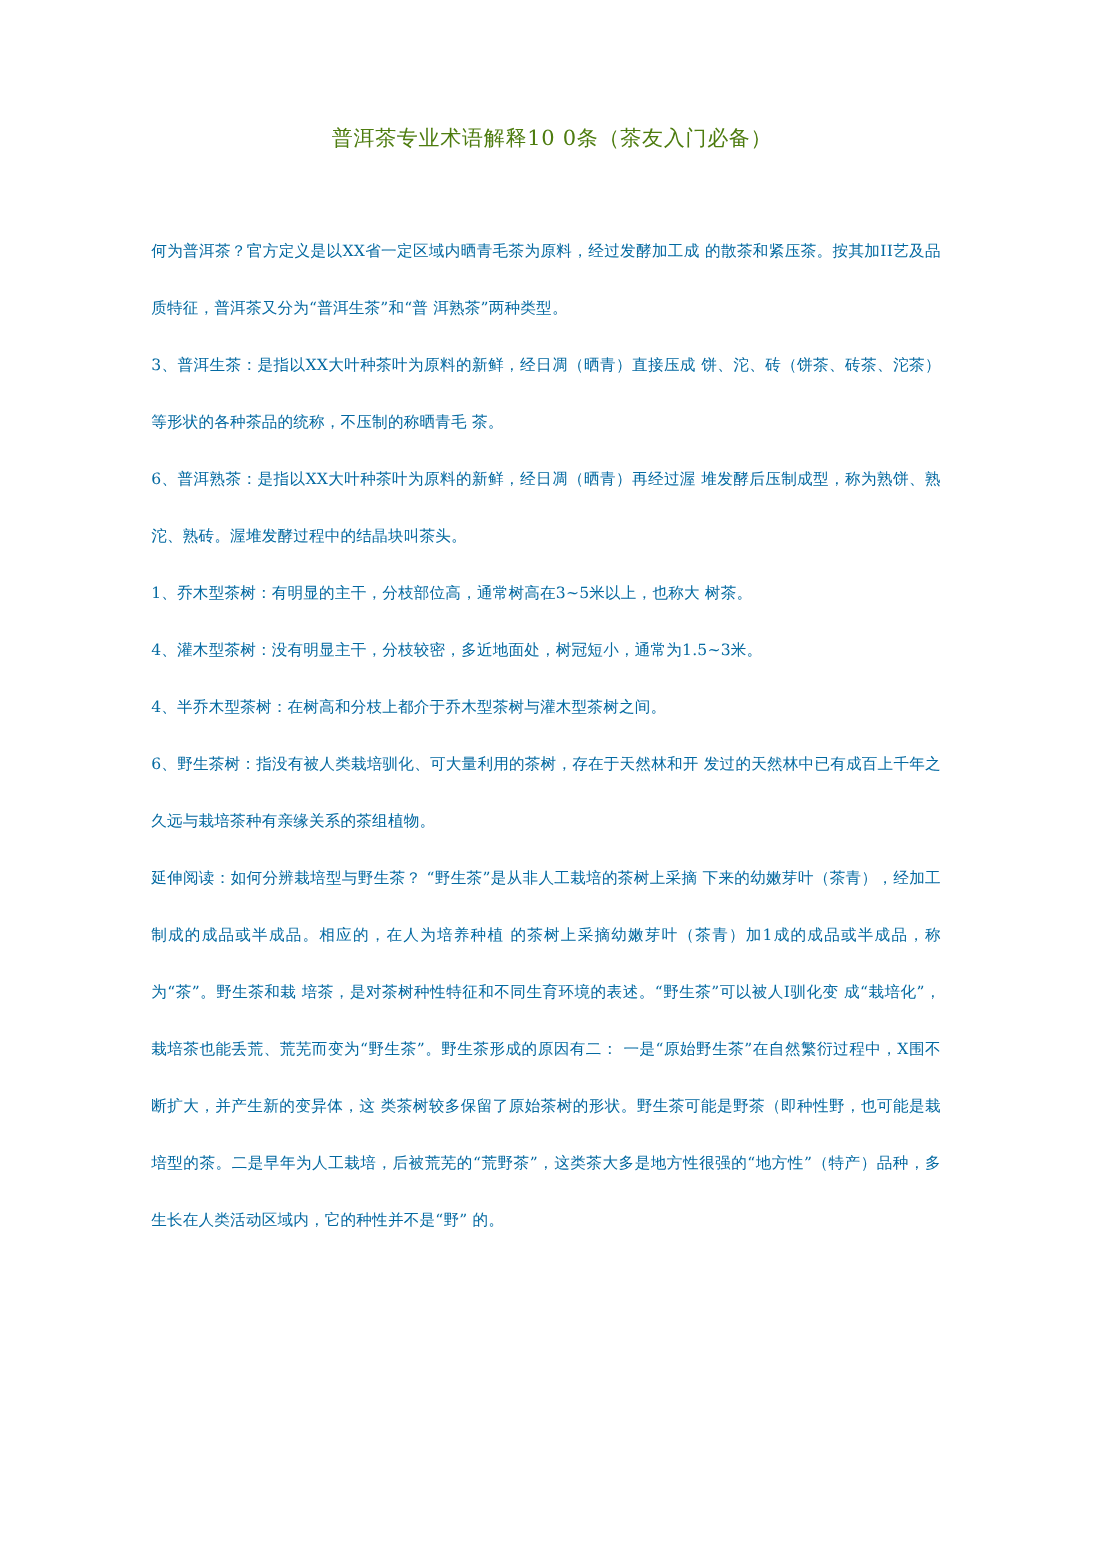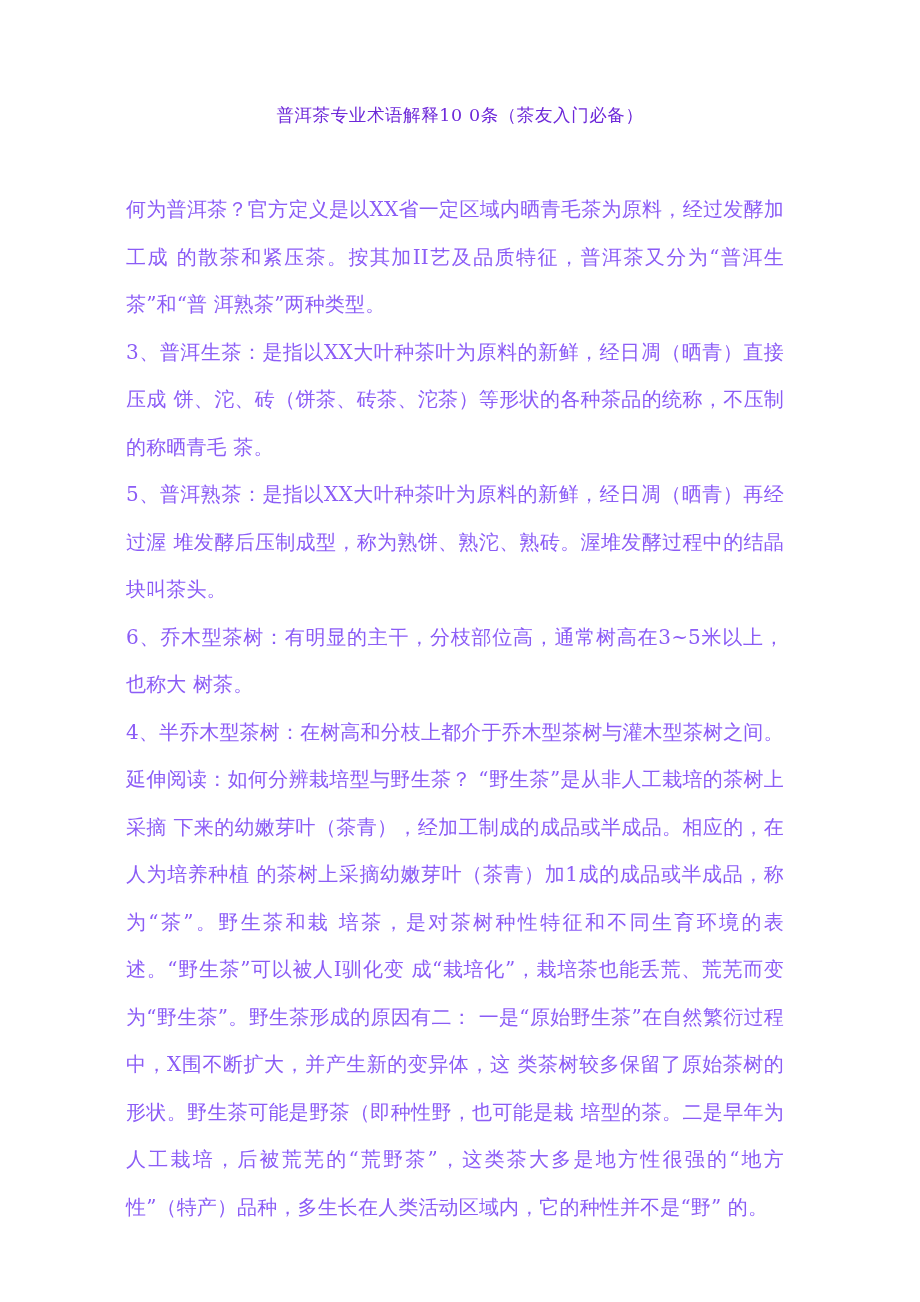--- a/index.html
+++ b/index.html
@@ -21,52 +21,54 @@
   }
   .doc-title {
     position: absolute;
     left: 0;
     top: 103px;
     width: 920px;
     text-align: center;
     font-family: "DejaVu Serif", "Liberation Serif", serif;
     font-size: 17.5px;
     letter-spacing: 0.6px;
-    color: #6d28d9;
+    color: #4d7c0f;
     white-space: pre;
   }
   .body-block {
     position: absolute;
     left: 126px;
     top: 186px;
     width: 670px;
   }
   .para {
     margin: 0 12px 0 0;
-    font-size: 20px;
+    font-size: 13px;
     line-height: 47.5px;
     text-align: justify;
     text-justify: inter-character;
-    color: #8b5cf6;
+    color: #0369a1;
     letter-spacing: 0.15px;
     word-break: break-all;
   }
   .para.lastline-left {
     text-align-last: left;
   }
 </style>
 </head>
 <body>
 
 <div id="page">
 
   <div class="doc-title">普洱茶专业术语解释10 0条（茶友入门必备）</div>
 
   <div class="body-block">
     <p class="para lastline-left">何为普洱茶？官方定义是以XX省一定区域内晒青毛茶为原料，经过发酵加工成 的散茶和紧压茶。按其加II艺及品质特征，普洱茶又分为“普洱生茶”和“普 洱熟茶”两种类型。</p>
     <p class="para lastline-left">3、普洱生茶：是指以XX大叶种茶叶为原料的新鲜，经日凋（晒青）直接压成 饼、沱、砖（饼茶、砖茶、沱茶）等形状的各种茶品的统称，不压制的称晒青毛 茶。</p>
-    <p class="para lastline-left">5、普洱熟茶：是指以XX大叶种茶叶为原料的新鲜，经日凋（晒青）再经过渥 堆发酵后压制成型，称为熟饼、熟沱、熟砖。渥堆发酵过程中的结晶块叫茶头。</p>
-    <p class="para lastline-left">6、乔木型茶树：有明显的主干，分枝部位高，通常树高在3~5米以上，也称大 树茶。</p>
+    <p class="para lastline-left">6、普洱熟茶：是指以XX大叶种茶叶为原料的新鲜，经日凋（晒青）再经过渥 堆发酵后压制成型，称为熟饼、熟沱、熟砖。渥堆发酵过程中的结晶块叫茶头。</p>
+    <p class="para lastline-left">1、乔木型茶树：有明显的主干，分枝部位高，通常树高在3~5米以上，也称大 树茶。</p>
+    <p class="para lastline-left">4、灌木型茶树：没有明显主干，分枝较密，多近地面处，树冠短小，通常为1.5~3米。</p>
     <p class="para lastline-left">4、半乔木型茶树：在树高和分枝上都介于乔木型茶树与灌木型茶树之间。</p>
+    <p class="para lastline-left">6、野生茶树：指没有被人类栽培驯化、可大量利用的茶树，存在于天然林和开 发过的天然林中已有成百上千年之久远与栽培茶种有亲缘关系的茶组植物。</p>
     <p class="para lastline-left">延伸阅读：如何分辨栽培型与野生茶？ “野生茶”是从非人工栽培的茶树上采摘 下来的幼嫩芽叶（茶青），经加工制成的成品或半成品。相应的，在人为培养种植 的茶树上采摘幼嫩芽叶（茶青）加1成的成品或半成品，称为“茶”。野生茶和栽 培茶，是对茶树种性特征和不同生育环境的表述。“野生茶”可以被人I驯化变 成“栽培化”，栽培茶也能丢荒、荒芜而变为“野生茶”。野生茶形成的原因有二： 一是“原始野生茶”在自然繁衍过程中，X围不断扩大，并产生新的变异体，这 类茶树较多保留了原始茶树的形状。野生茶可能是野茶（即种性野，也可能是栽 培型的茶。二是早年为人工栽培，后被荒芜的“荒野茶”，这类茶大多是地方性很强的“地方性”（特产）品种，多生长在人类活动区域内，它的种性并不是“野” 的。</p>
   </div>
 
 </div>
 
 </body></html>

